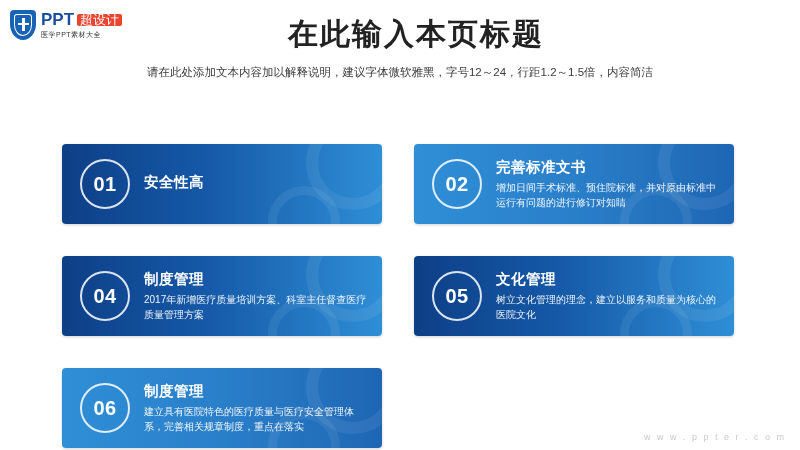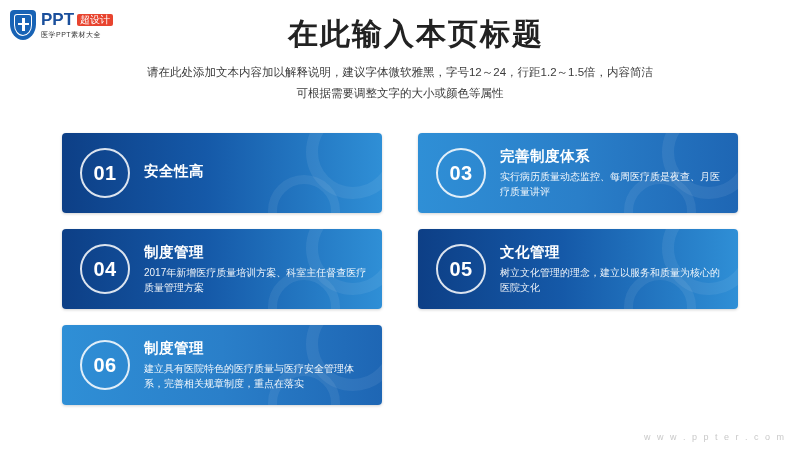--- a/index.html
+++ b/index.html
@@ -77,21 +77,21 @@
   .logo-ppt {
     font-size: 17px;
     font-weight: bold;
     color: #1a4f9c;
     letter-spacing: 0px;
     line-height: 18px;
   }
   .logo-badge {
     background: #e8442f;
     color: #ffffff;
-    font-size: 10px;
+    font-size: 13px;
     padding: 1px 3px;
     border-radius: 2px;
     margin-left: 3px;
     line-height: 10px;
   }
   .logo-sub {
     font-size: 7px;
     color: #333333;
     letter-spacing: 0.5px;
     line-height: 10px;
@@ -117,27 +117,28 @@
     width: 800px;
     text-align: center;
     font-size: 11.5px;
     color: #3b3b3b;
     line-height: 21px;
   }
 
   
   .grid {
     position: absolute;
-    top: 133px;
+    top: 144px;
     left: 62px;
     width: 676px;
     display: grid;
     grid-template-columns: 320px 320px;
     grid-column-gap: 36px;
     grid-row-gap: 16px;
+    gap: 32px;
   }
   .card {
     position: relative;
     height: 80px;
     border-radius: 4px;
     overflow: hidden;
     display: flex;
     align-items: center;
     box-shadow: 0 1px 3px rgba(0,0,0,0.18);
   }
@@ -226,44 +227,43 @@
       <span class="logo-ppt">PPT</span>
       <span class="logo-badge">超设计</span>
     </div>
     <div class="logo-sub">医学PPT素材大全</div>
   </div>
 </div>
 
 <div class="page-title">在此输入本页标题</div>
 <div class="subtitle">
   <div>请在此处添加文本内容加以解释说明，建议字体微软雅黑，字号12～24，行距1.2～1.5倍，内容简洁</div>
-  <div>可根据需要调整文字的大小或颜色等属性</div>
 </div>
 
 <div class="grid">
 
   <div class="card dark">
     <div class="deco d1"></div>
     <div class="deco d2"></div>
     <div class="num-circle">01</div>
     <div class="card-text">
       <div class="card-title">安全性高</div>
     </div>
   </div>
 
-
   <div class="card light">
     <div class="deco d1"></div>
     <div class="deco d2"></div>
-    <div class="num-circle">03</div>
-    <div class="card-text">
-      <div class="card-title">完善制度体系</div>
-      <div class="card-desc">实行病历质量动态监控、每周医疗质是夜查、月医疗质量讲评</div>
-    </div>
-  </div>
+    <div class="num-circle">02</div>
+    <div class="card-text">
+      <div class="card-title">完善标准文书</div>
+      <div class="card-desc">增加日间手术标准、预住院标准，并对原由标准中运行有问题的进行修订对知睛</div>
+    </div>
+  </div>
+
 
   <div class="card dark">
     <div class="deco d1"></div>
     <div class="deco d2"></div>
     <div class="num-circle">04</div>
     <div class="card-text">
       <div class="card-title">制度管理</div>
       <div class="card-desc">2017年新增医疗质量培训方案、科室主任督查医疗 质量管理方案</div>
     </div>
   </div>

